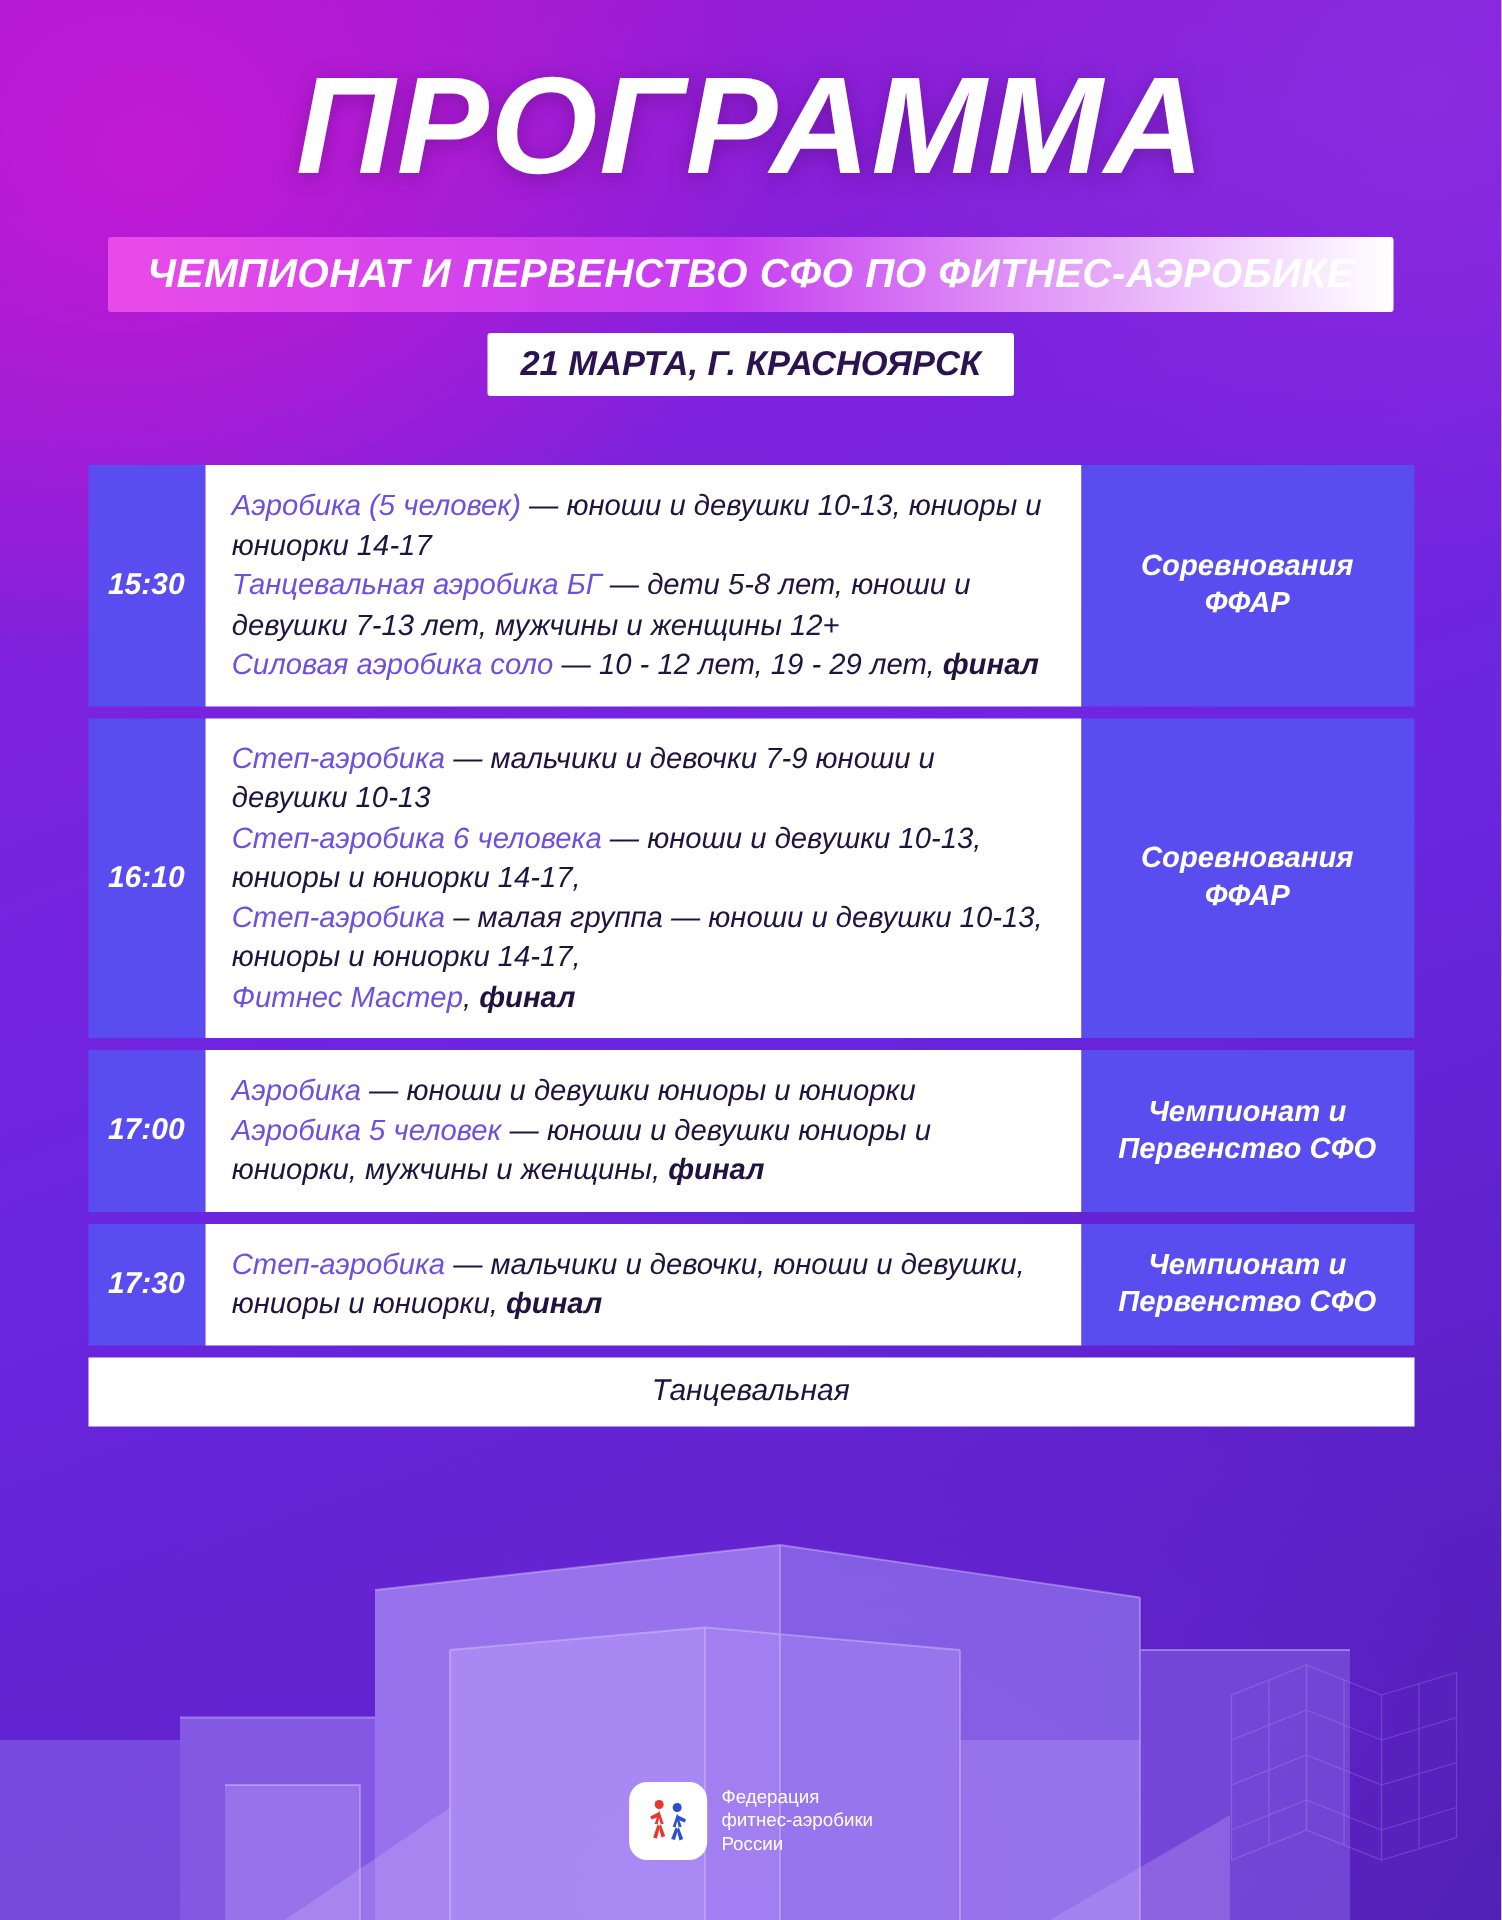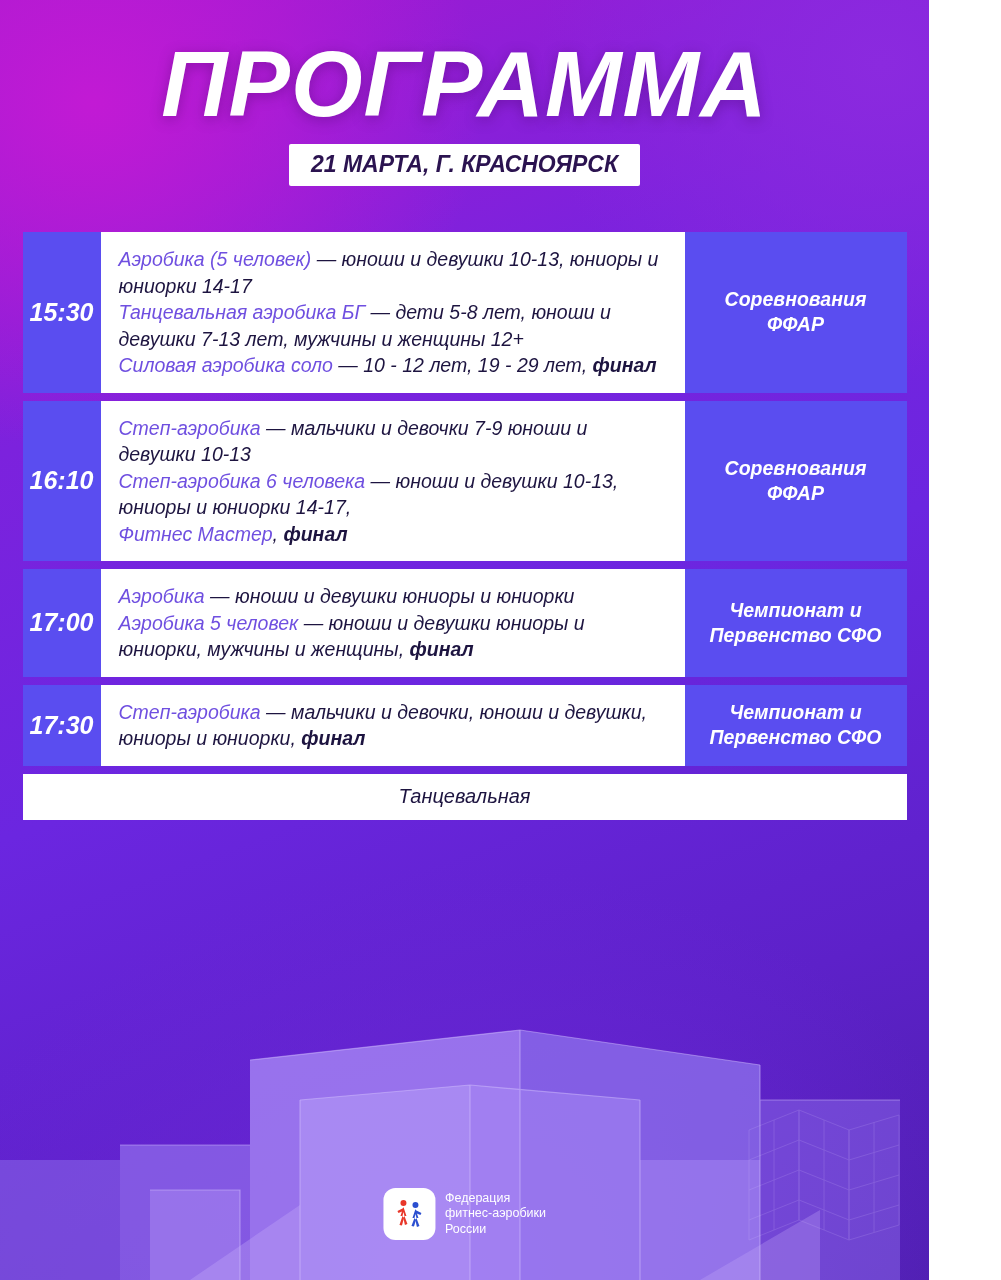--- a/index.html
+++ b/index.html
@@ -3,21 +3,21 @@
 <meta charset="utf-8">
 <style>
   * { box-sizing: border-box; margin: 0; padding: 0; }
   html, body {
     width: 1001px; height: 1280px;
     font-family: "Liberation Sans", sans-serif;
     overflow: hidden;
   }
   .poster {
     position: relative;
-    width: 929px; height: 1280px;
+    width: 1001px; height: 1280px;
     background:
       radial-gradient(ellipse 70% 45% at 10% 8%, #c21ad4 0%, rgba(194,26,212,0) 60%),
       radial-gradient(ellipse 60% 40% at 95% 5%, #8b2adf 0%, rgba(139,42,223,0) 62%),
       radial-gradient(ellipse 90% 50% at 50% 100%, #6a27d6 0%, rgba(106,39,214,0) 65%),
       linear-gradient(160deg, #a31ad0 0%, #7c22dd 28%, #6b26e0 52%, #5d21c9 78%, #4d1fae 100%);
     overflow: hidden;
   }
 
   
   .scene { position: absolute; left: 0; bottom: 0; width: 1001px; height: 420px; }
@@ -62,21 +62,21 @@
     display: flex;
     align-items: stretch;
     margin-bottom: 8px;
     gap: 0;
   }
   .cell-time {
     width: 78px;
     flex: 0 0 78px;
     background: #5a4df0;
     color: #ffffff;
-    font-size: 25px;
+    font-size: 20px;
     font-style: italic;
     font-weight: bold;
     display: flex;
     align-items: center;
     justify-content: center;
   }
   .cell-desc {
     flex: 1 1 auto;
     background: #ffffff;
     padding: 14px 16px 14px 18px;
@@ -175,20 +175,23 @@
       <path d="M20 90 L70 70 M20 120 L70 100 M20 150 L70 130"></path>
       <path d="M70 70 L120 90 M70 100 L120 120 M70 130 L120 150"></path>
       <path d="M120 90 L170 75 M120 120 L170 105 M120 150 L170 135"></path>
       <path d="M45 50 L45 160 M95 50 L95 160 M145 52 L145 162"></path>
     </g>
   </svg>
 
   <div class="header">
     <div class="title">ПРОГРАММА</div>
     <div>
+      <div class="subtitle-bar">ЧЕМПИОНАТ И ПЕРВЕНСТВО СФО ПО ФИТНЕС-АЭРОБИКЕ</div>
+    </div>
+    <div>
       <div class="date-bar">21 МАРТА, Г. КРАСНОЯРСК</div>
     </div>
   </div>
 
   <div class="schedule">
 
     <div class="row">
       <div class="cell-time">15:30</div>
       <div class="cell-desc">
         <span class="line"><span class="disc">Аэробика (5 человек)</span><span> — </span><span> юноши и девушки 10-13, юниоры и юниорки 14-17</span><span class="bold"></span></span>
@@ -196,20 +199,21 @@
         <span class="line"><span class="disc">Силовая аэробика соло</span><span> — </span><span> 10 - 12 лет, 19 - 29 лет, </span><span class="bold">финал</span></span>
       </div>
       <div class="cell-kind">Соревнования ФФАР</div>
     </div>
 
     <div class="row">
       <div class="cell-time">16:10</div>
       <div class="cell-desc">
         <span class="line"><span class="disc">Степ-аэробика</span><span> — </span><span>мальчики и девочки 7-9 юноши и девушки 10-13</span><span class="bold"></span></span>
         <span class="line"><span class="disc">Степ-аэробика 6 человека</span><span> — </span><span> юноши и девушки 10-13, юниоры и юниорки 14-17,</span><span class="bold"></span></span>
+        <span class="line"><span class="disc">Степ-аэробика</span><span> – </span><span>малая группа — юноши и девушки 10-13, юниоры и юниорки 14-17,</span><span class="bold"></span></span>
         <span class="line"><span class="disc">Фитнес Мастер</span><span>, </span><span></span><span class="bold">финал</span></span>
       </div>
       <div class="cell-kind">Соревнования ФФАР</div>
     </div>
 
     <div class="row">
       <div class="cell-time">17:00</div>
       <div class="cell-desc">
         <span class="line"><span class="disc">Аэробика</span><span> — </span><span>юноши и девушки юниоры и юниорки</span><span class="bold"></span></span>
         <span class="line"><span class="disc">Аэробика 5 человек</span><span> — </span><span>юноши и девушки юниоры и юниорки, мужчины и женщины, </span><span class="bold">финал</span></span>

